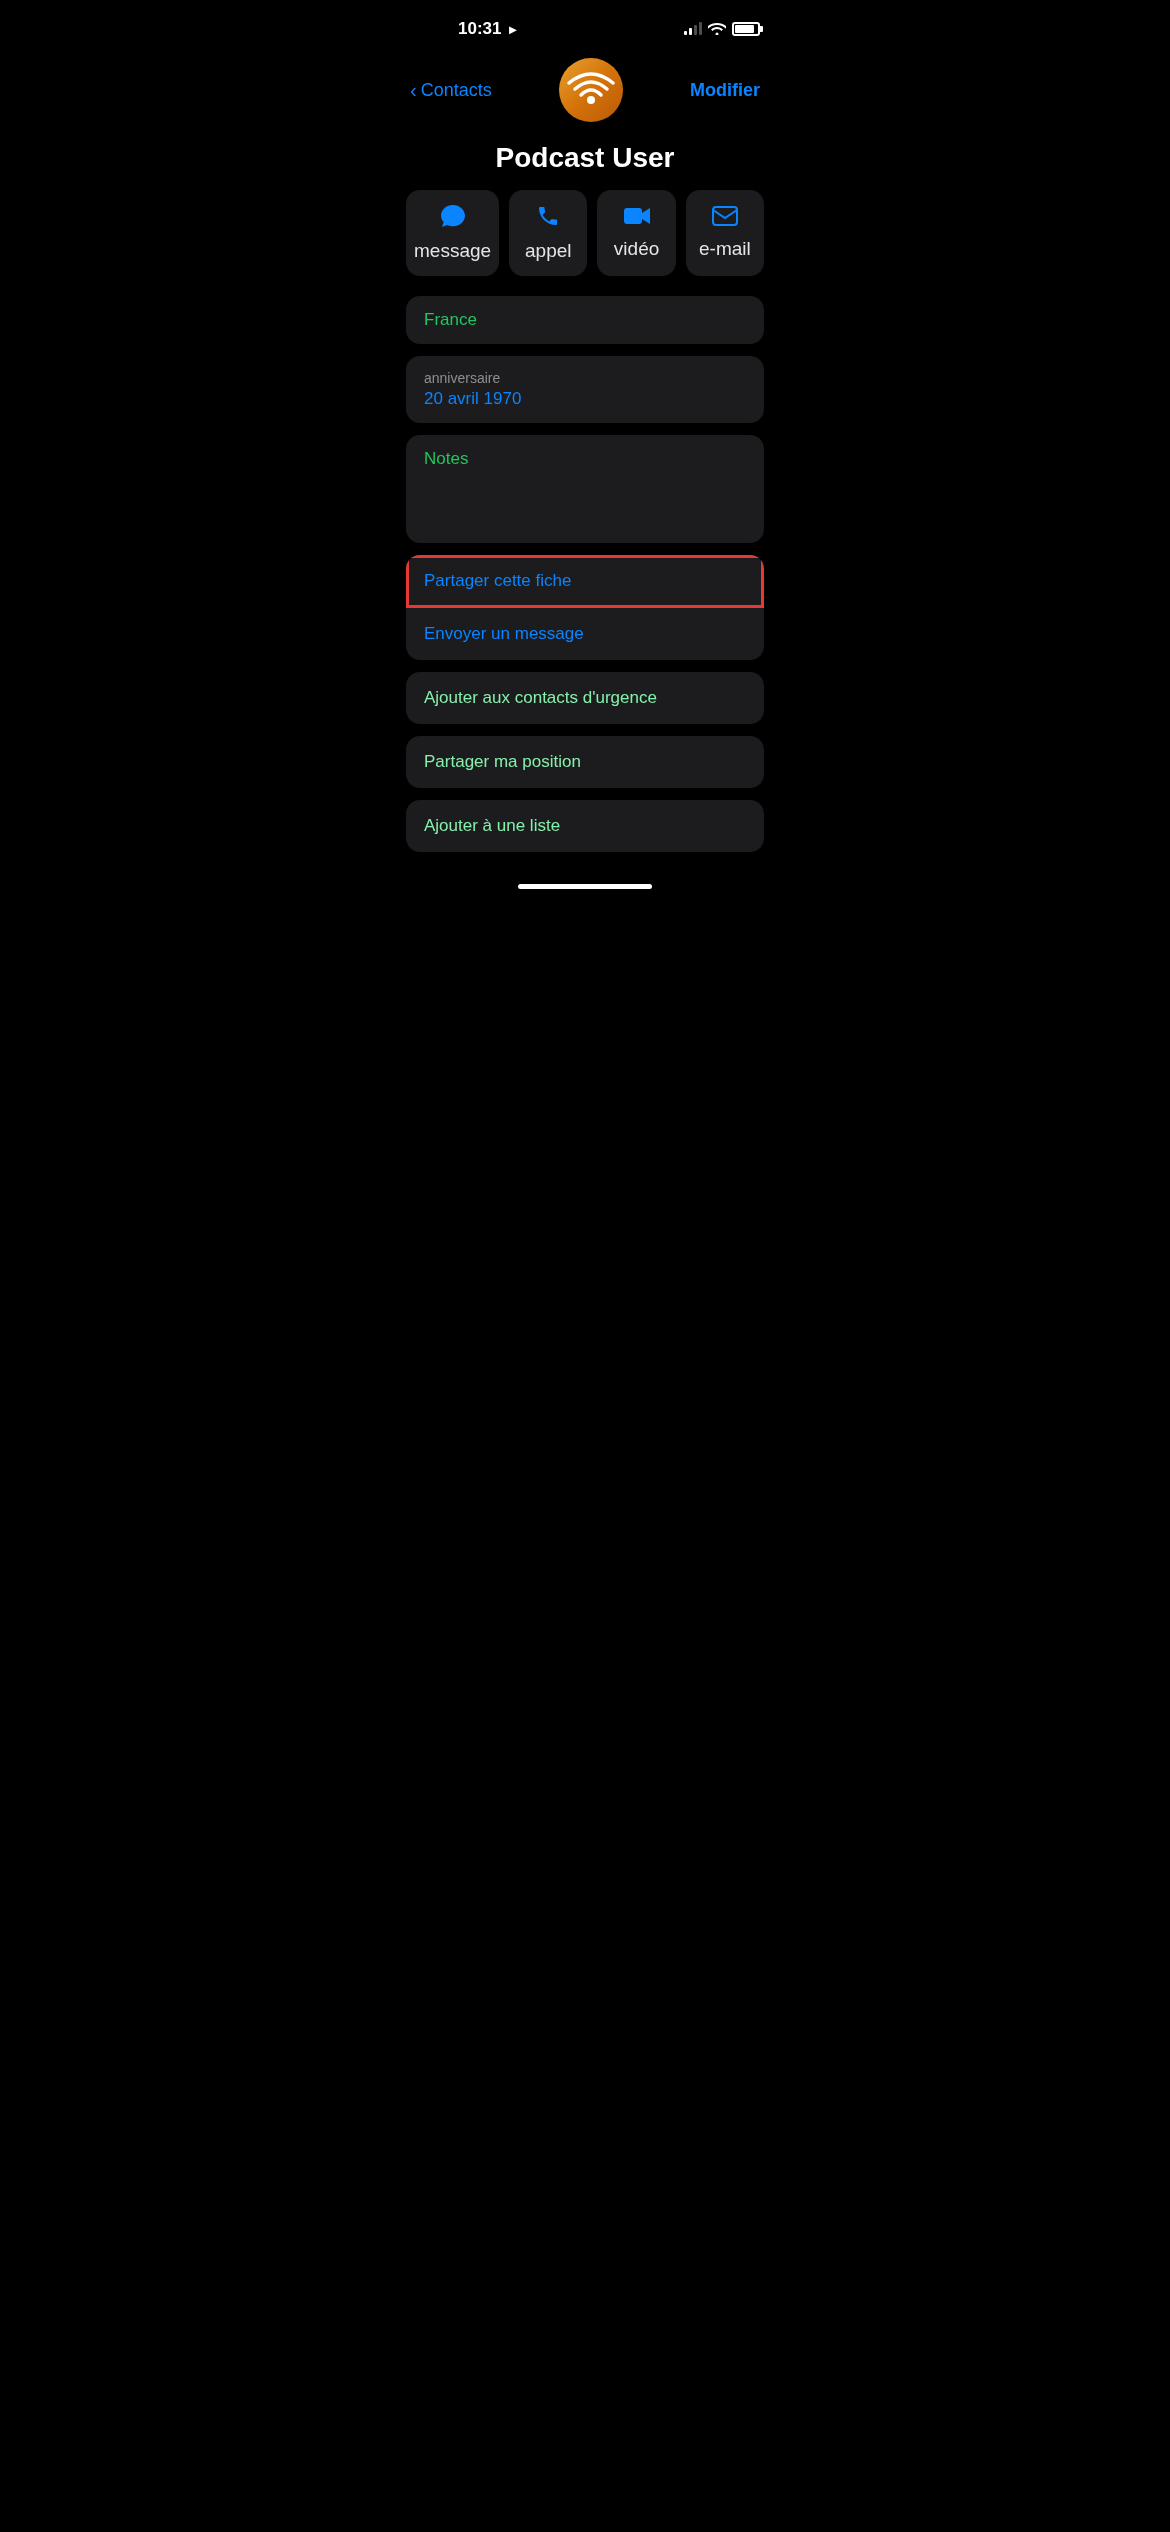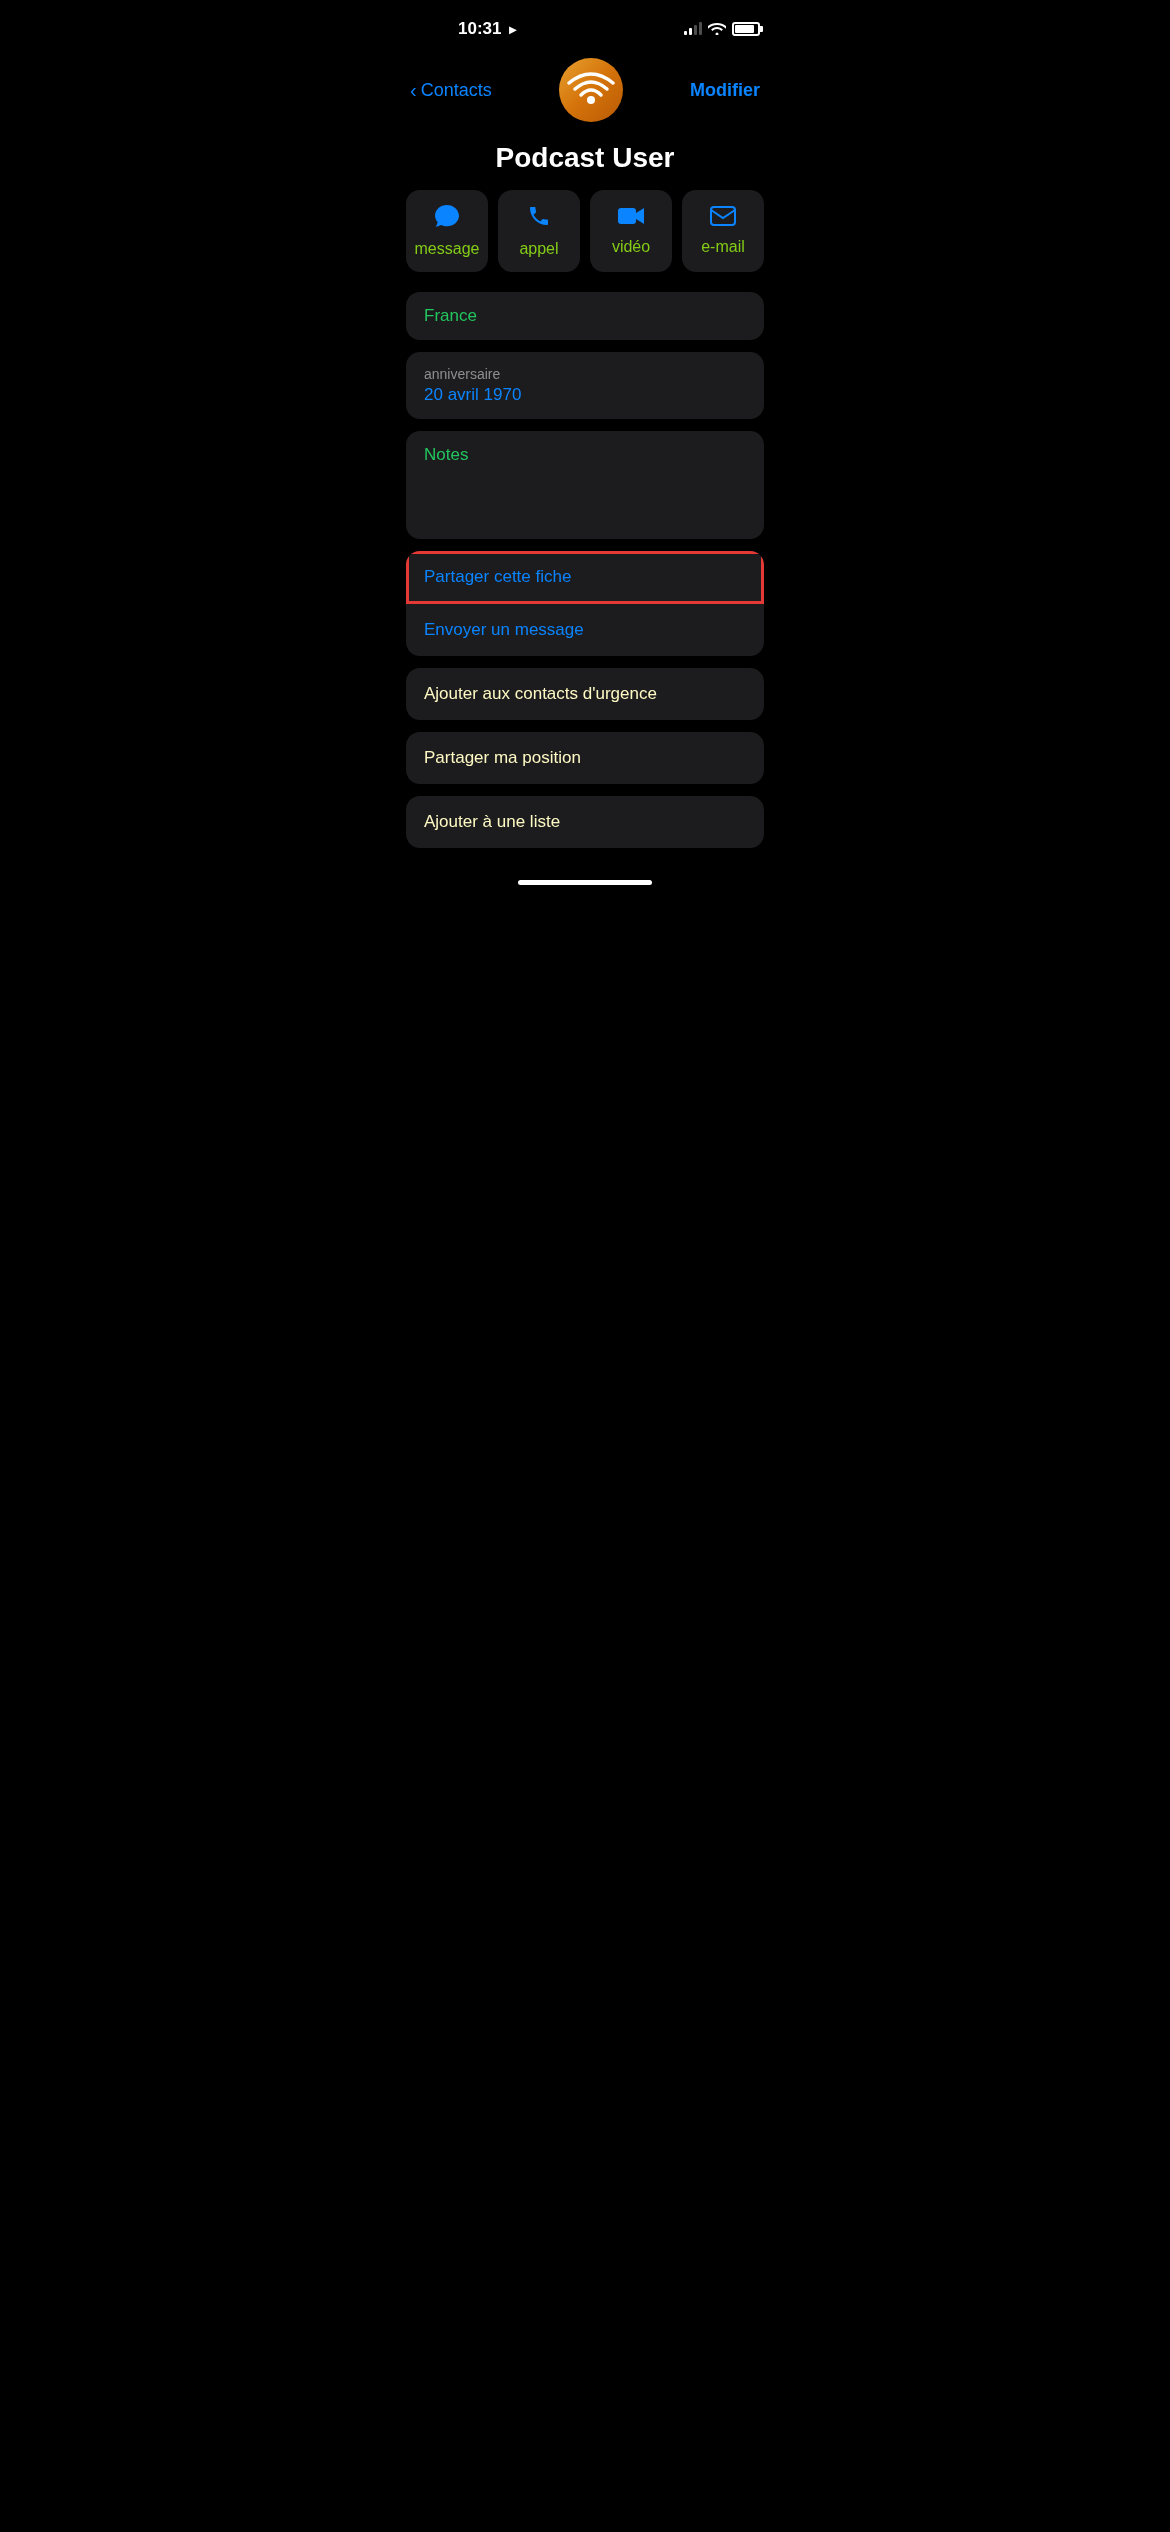--- a/index.html
+++ b/index.html
@@ -168,22 +168,22 @@
       cursor: pointer;
       gap: 6px;
     }
 
     .action-btn-icon {
       font-size: 22px;
       color: #0A84FF;
     }
 
     .action-btn-label {
-      font-size: 16px;
-      color: #84cc16;
+      font-size: 19px;
+      color: #e5e5e5;
     }
 
     
     .section {
       background: #1C1C1E;
       border-radius: 14px;
       margin: 0 16px 12px 16px;
       overflow: hidden;
     }
 
@@ -243,21 +243,21 @@
     }
 
     
     .single-action {
       background: #1C1C1E;
       border-radius: 14px;
       margin: 0 16px 12px 16px;
       padding: 16px 18px;
       cursor: pointer;
       font-size: 17px;
-      color: #fef9c3;
+      color: #86efac;
     }
 
     
     .home-indicator {
       display: flex;
       justify-content: center;
       padding: 20px 0 8px 0;
     }
 
     .home-bar {

